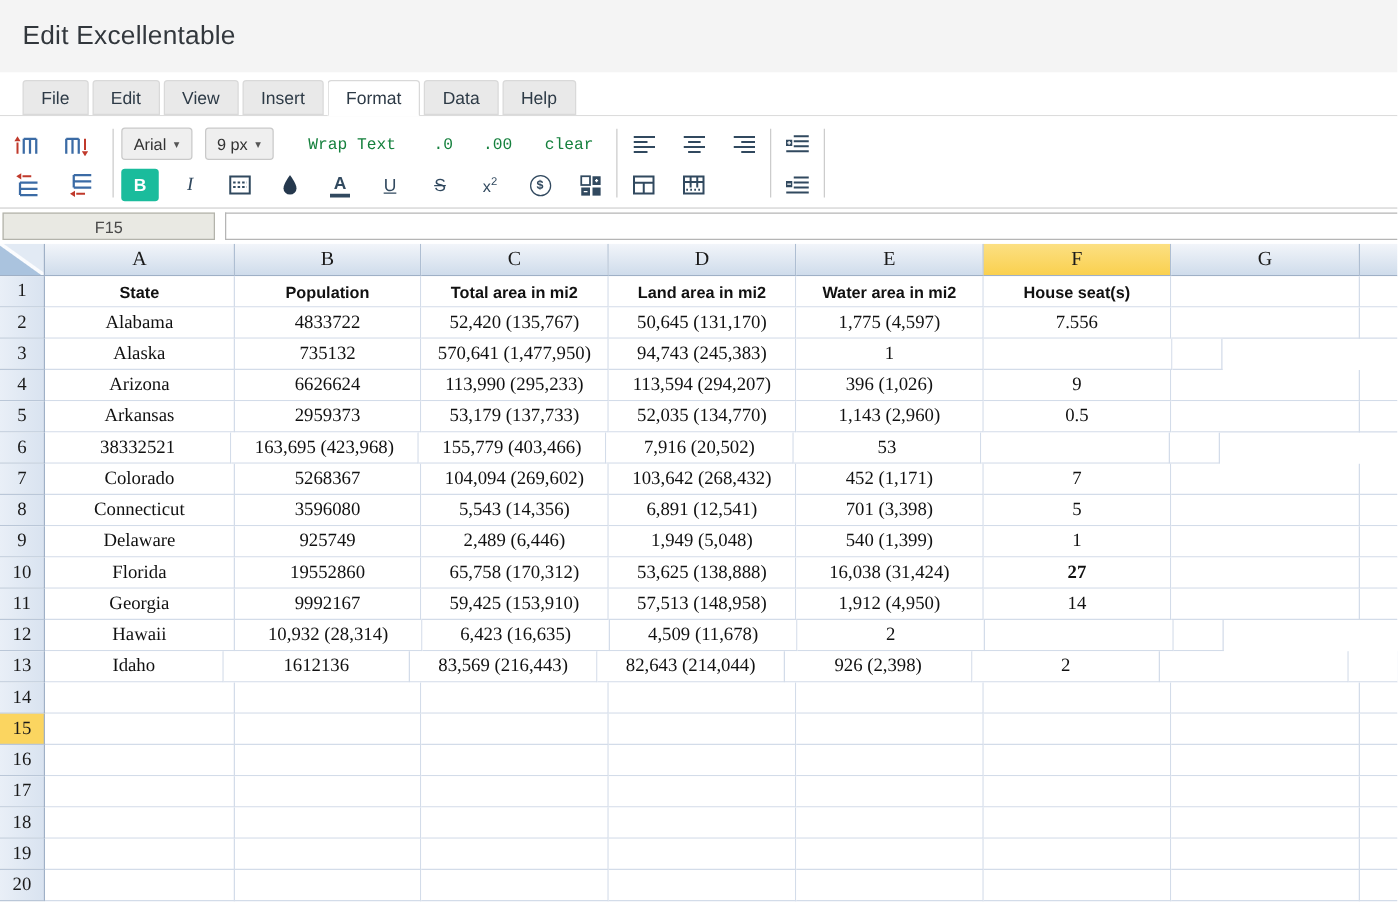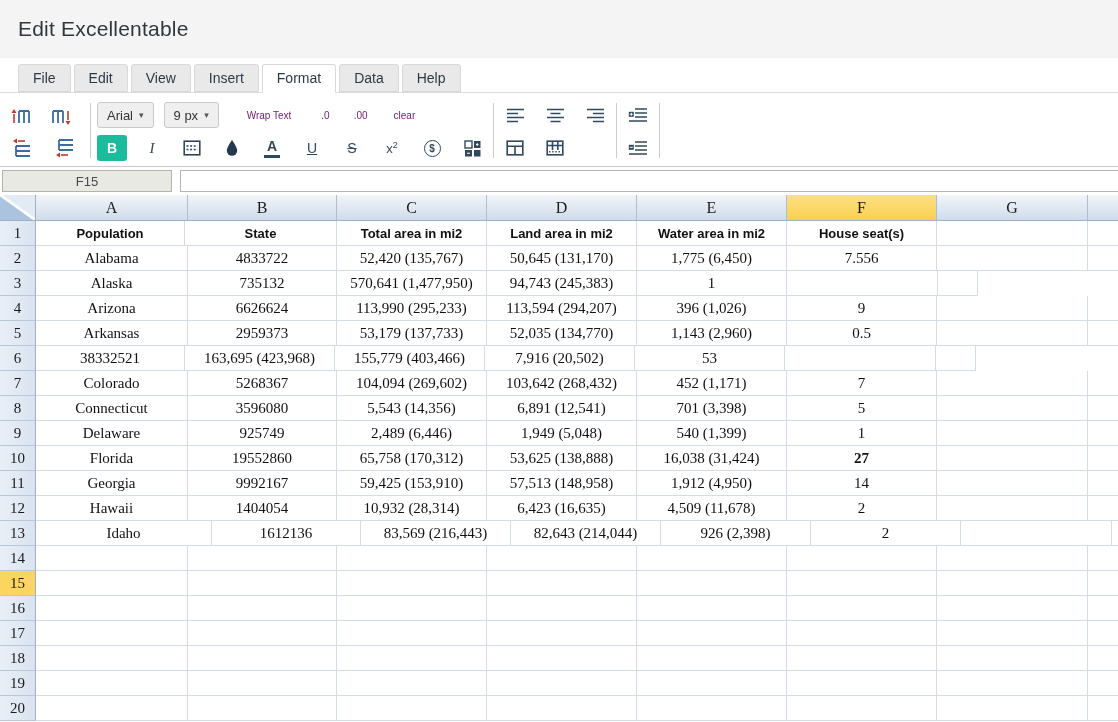--- a/index.html
+++ b/index.html
@@ -19,21 +19,21 @@
   
   .toolbar { height:74px; background:#fff; border-bottom:1px solid #c9c9c9; display:flex; padding:8px 0 0 8px; }
   .tb-sep { width:1px; background:#ccc; margin:2px 6px 8px 6px; }
   .grid2x2 { display:grid; grid-template-columns:38px 38px; grid-template-rows:28px 28px; row-gap:3px;
     align-items:center; justify-items:center; padding-top:2px; }
   .tb-main { display:flex; flex-direction:column; gap:5px; }
   .tb-row { display:flex; align-items:center; height:28px; }
   .dd-btn { height:26px; background:#efefef; border:1px solid #c9c9c9; border-radius:3px;
     display:flex; align-items:center; gap:6px; padding:0 9px; font-size:13px; color:#333; margin-right:10px; }
   .dd-caret { font-size:9px; color:#555; }
-  .tb-label { font-size:10px; color:#701a75; margin:0 0 0 18px; cursor:default; }
+  .tb-label { font-size:13px; color:#15803d; margin:0 0 0 18px; cursor:default;font-family:Liberation Mono, monospace; }
   .icon-btn { width:30px; height:26px; display:flex; align-items:center; justify-content:center; margin-right:10px; }
   .icon-btn:last-child { margin-right:0; }
   .bold-btn { width:30px; height:26px; background:#1abc9c; border-radius:3px; color:#fff;
     font-weight:bold; font-size:14px; display:flex; align-items:center; justify-content:center; margin:0 10px 0 0; }
   .glyph { font-size:14px; color:#31495f; }
   .glyph-i { font-family:"Liberation Serif", serif; font-style:italic; font-size:15px; }
   .glyph-u { text-decoration:underline; }
   .glyph-s { text-decoration:line-through; }
   .sup-base { font-size:13px; color:#31495f; } .sup-exp { font-size:9px; vertical-align:super; }
   .acolor { display:flex; flex-direction:column; align-items:center; line-height:1; }
@@ -267,36 +267,36 @@
         <div class="colhdr" style="width: 150px;">D</div>
         <div class="colhdr" style="width: 150px;">E</div>
         <div class="colhdr hl" style="width: 150px;">F</div>
         <div class="colhdr" style="width: 151px;">G</div>
         <div class="colhdr" style="width: 40px;"></div>
       </div>
   </div>
   <div>
       <div class="grow">
         <div class="rowhdr">1</div>
+        <div class="cell bold-hdr" style="width: 152px;">State</div>
         <div class="cell bold-hdr" style="width: 149px;">Population</div>
-        <div class="cell bold-hdr" style="width: 152px;">State</div>
         <div class="cell bold-hdr" style="width: 150px;">Total area in mi2</div>
         <div class="cell bold-hdr" style="width: 150px;">Land area in mi2</div>
         <div class="cell bold-hdr" style="width: 150px;">Water area in mi2</div>
         <div class="cell bold-hdr" style="width: 150px;">House seat(s)</div>
         <div class="cell bold-hdr" style="width: 151px;"></div>
         <div class="cell bold-hdr" style="width: 40px;"></div>
       </div>
       <div class="grow">
         <div class="rowhdr">2</div>
         <div class="cell" style="width: 152px;">Alabama</div>
         <div class="cell" style="width: 149px;">4833722</div>
         <div class="cell" style="width: 150px;">52,420 (135,767)</div>
         <div class="cell" style="width: 150px;">50,645 (131,170)</div>
-        <div class="cell" style="width: 150px;">1,775 (6,450)</div>
+        <div class="cell" style="width: 150px;">1,775 (4,597)</div>
         <div class="cell" style="width: 150px;">7.556</div>
         <div class="cell" style="width: 151px;"></div>
         <div class="cell" style="width: 40px;"></div>
       </div>
       <div class="grow">
         <div class="rowhdr">3</div>
         <div class="cell" style="width: 152px;">Alaska</div>
         <div class="cell" style="width: 149px;">735132</div>
         <div class="cell" style="width: 150px;">570,641 (1,477,950)</div>
         <div class="cell" style="width: 150px;">94,743 (245,383)</div>
@@ -387,31 +387,30 @@
         <div class="cell" style="width: 150px;">59,425 (153,910)</div>
         <div class="cell" style="width: 150px;">57,513 (148,958)</div>
         <div class="cell" style="width: 150px;">1,912 (4,950)</div>
         <div class="cell" style="width: 150px;">14</div>
         <div class="cell" style="width: 151px;"></div>
         <div class="cell" style="width: 40px;"></div>
       </div>
       <div class="grow">
         <div class="rowhdr">12</div>
         <div class="cell" style="width: 152px;">Hawaii</div>
-        <div class="cell" style="width: 149px;">1404054</div>
         <div class="cell" style="width: 150px;">10,932 (28,314)</div>
         <div class="cell" style="width: 150px;">6,423 (16,635)</div>
         <div class="cell" style="width: 150px;">4,509 (11,678)</div>
         <div class="cell" style="width: 150px;">2</div>
         <div class="cell" style="width: 151px;"></div>
         <div class="cell" style="width: 40px;"></div>
       </div>
       <div class="grow">
         <div class="rowhdr">13</div>
-        <div class="cell" style="width: 176px;">Idaho</div>
+        <div class="cell" style="width: 143px;">Idaho</div>
         <div class="cell" style="width: 149px;">1612136</div>
         <div class="cell" style="width: 150px;">83,569 (216,443)</div>
         <div class="cell" style="width: 150px;">82,643 (214,044)</div>
         <div class="cell" style="width: 150px;">926 (2,398)</div>
         <div class="cell" style="width: 150px;">2</div>
         <div class="cell" style="width: 151px;"></div>
         <div class="cell" style="width: 40px;"></div>
       </div>
       <div class="grow">
         <div class="rowhdr">14</div>

